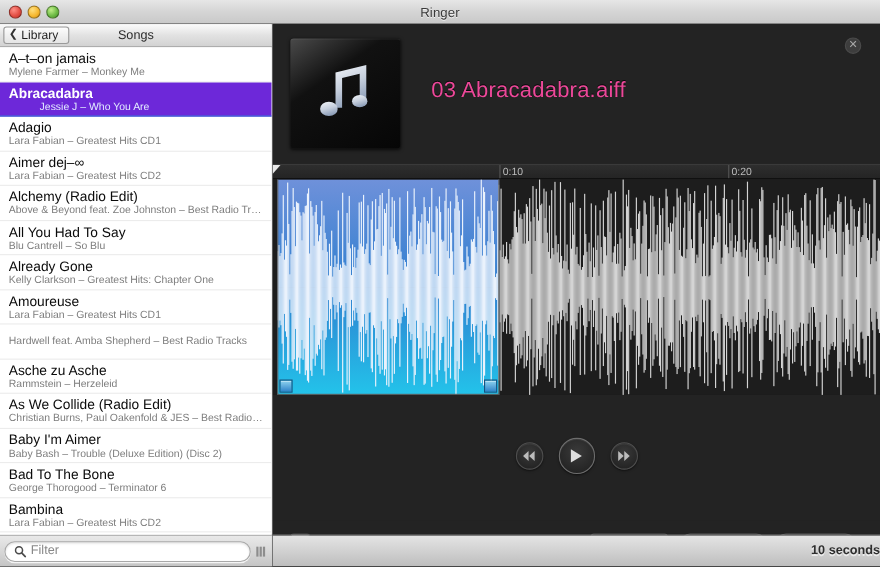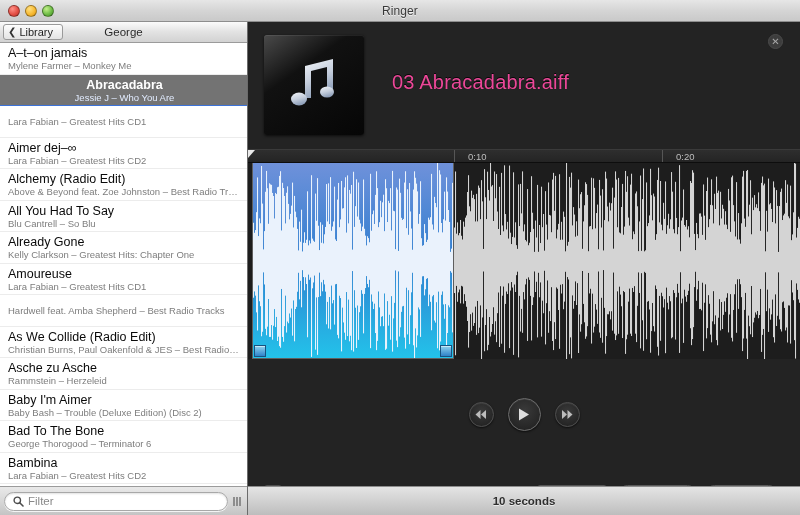--- a/index.html
+++ b/index.html
@@ -61,23 +61,23 @@
     display:flex; flex-direction:column; justify-content:center;
   }
   .song .t{
     font-size:12.5px; color:#0a0a0a; white-space:nowrap; overflow:hidden;
     text-overflow:ellipsis; line-height:14px;
   }
   .song .s{
     font-size:9.5px; color:#7d7d7d; white-space:nowrap; overflow:hidden;
     text-overflow:ellipsis; line-height:12px;
   }
-  .song.sel{ background:#737373; border-bottom-color:#3b72d9;align-items:center; }
+  .song.sel{ background:#6d28d9; border-bottom-color:#3b72d9; }
   .song.sel .t{ color:#fff; font-weight:bold; }
-  .song.sel .s{ color:#e2ecff; }
+  .song.sel .s{ color:#e2ecff;margin-left:28px; }
 
   .filterbar{
     flex:0 0 29px; height:29px;
     background:linear-gradient(to bottom,#e9e9e9 0%,#d6d6d6 55%,#c4c4c4 100%);
     border-top:1px solid #9b9b9b;
     display:flex; align-items:center; padding:0 4px;
   }
   .searchfield{
     flex:1 1 auto; height:19px; background:#fff;
     border:1px solid #a8a8a8; border-radius:10px;
@@ -125,21 +125,21 @@
 
   
   .ruler{
     flex:0 0 14px; position:relative;
     background:linear-gradient(to bottom,#2e2e2e,#242424);
     border-top:1px solid #3a3a3a; border-bottom:1px solid #0d0d0d;
   }
   .tick{ position:absolute; top:0; bottom:0; width:1px; background:#565656; }
   .ticklabel{
     position:absolute; top:1px; font-size:9.5px; color:#bdbdbd;
-    padding-left:14px; line-height:12px;
+    padding-left:3px; line-height:12px;
   }
   .playhead{
     position:absolute; left:0; top:0; width:0; height:0;
     border-left:7px solid #e9e9e9; border-bottom:8px solid transparent;
     border-top:0;
   }
   .wavewrap{
     flex:0 0 196px; position:relative; overflow:hidden;
     background:#1d1d1d;
   }
@@ -215,21 +215,21 @@
     font-size:11.5px; color:#e6e6e6;
     box-shadow:inset 0 1px 0 rgba(255,255,255,.07);
   }
   .right-pill{ position:absolute; right:22px; }
 
   
   .statusbar{
     position:absolute; left:248px; bottom:0; width:552px; height:29px;
     background:linear-gradient(to bottom,#e4e4e4 0%,#cfcfcf 55%,#bdbdbd 100%);
     border-top:1px solid #8d8d8d;
-    display:flex; align-items:center; justify-content:center;
+    display:flex; align-items:center; justify-content:flex-end;
   }
   .statusbar .st{
     font-size:11.5px; color:#2e2e2e; font-weight:bold;
     text-shadow:0 1px 0 rgba(255,255,255,.6);
   }
 </style>
 </head>
 <body>
 
 <div class="window">
@@ -242,33 +242,34 @@
     </div>
     <div class="wtitle">Ringer</div>
   </div>
 
   <div class="leftpane">
     <div class="navbar">
       <div class="backbtn">
         <span class="chev">❮</span>
         <span>Library</span>
       </div>
-      <div class="navtitle">George</div>
+      <div class="navtitle">Songs</div>
     </div>
 
     <div class="songlist" id="songlist">
         <div class="song">
           <div class="t">A–t–on jamais</div>
           <div class="s">Mylene Farmer – Monkey Me</div>
         </div>
         <div class="song sel">
           <div class="t">Abracadabra</div>
           <div class="s">Jessie J – Who You Are</div>
         </div>
         <div class="song">
+          <div class="t">Adagio</div>
           <div class="s">Lara Fabian – Greatest Hits CD1</div>
         </div>
         <div class="song">
           <div class="t">Aimer dej–∞</div>
           <div class="s">Lara Fabian – Greatest Hits CD2</div>
         </div>
         <div class="song">
           <div class="t">Alchemy (Radio Edit)</div>
           <div class="s">Above &amp; Beyond feat. Zoe Johnston – Best Radio Tracks</div>
         </div>
@@ -281,26 +282,26 @@
           <div class="s">Kelly Clarkson – Greatest Hits: Chapter One</div>
         </div>
         <div class="song">
           <div class="t">Amoureuse</div>
           <div class="s">Lara Fabian – Greatest Hits CD1</div>
         </div>
         <div class="song">
           <div class="s">Hardwell feat. Amba Shepherd – Best Radio Tracks</div>
         </div>
         <div class="song">
+          <div class="t">Asche zu Asche</div>
+          <div class="s">Rammstein – Herzeleid</div>
+        </div>
+        <div class="song">
           <div class="t">As We Collide (Radio Edit)</div>
           <div class="s">Christian Burns, Paul Oakenfold &amp; JES – Best Radio…</div>
-        </div>
-        <div class="song">
-          <div class="t">Asche zu Asche</div>
-          <div class="s">Rammstein – Herzeleid</div>
         </div>
         <div class="song">
           <div class="t">Baby I'm Aimer</div>
           <div class="s">Baby Bash – Trouble (Deluxe Edition) (Disc 2)</div>
         </div>
         <div class="song">
           <div class="t">Bad To The Bone</div>
           <div class="s">George Thorogood – Terminator 6</div>
         </div>
         <div class="song">

